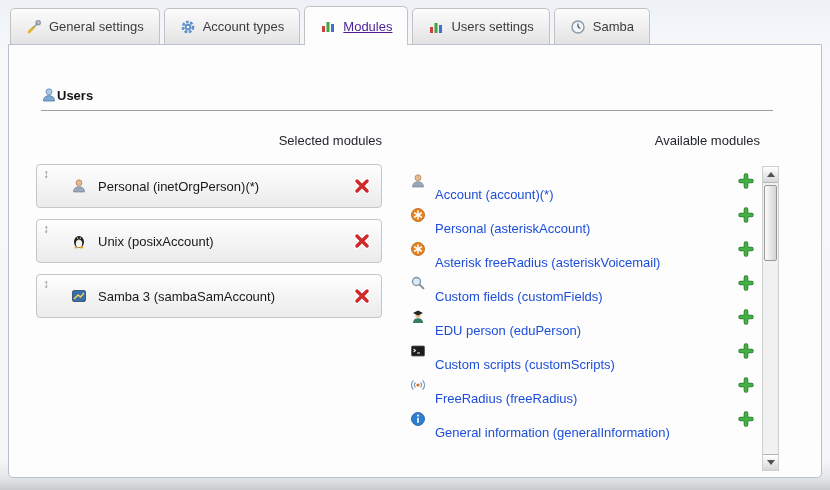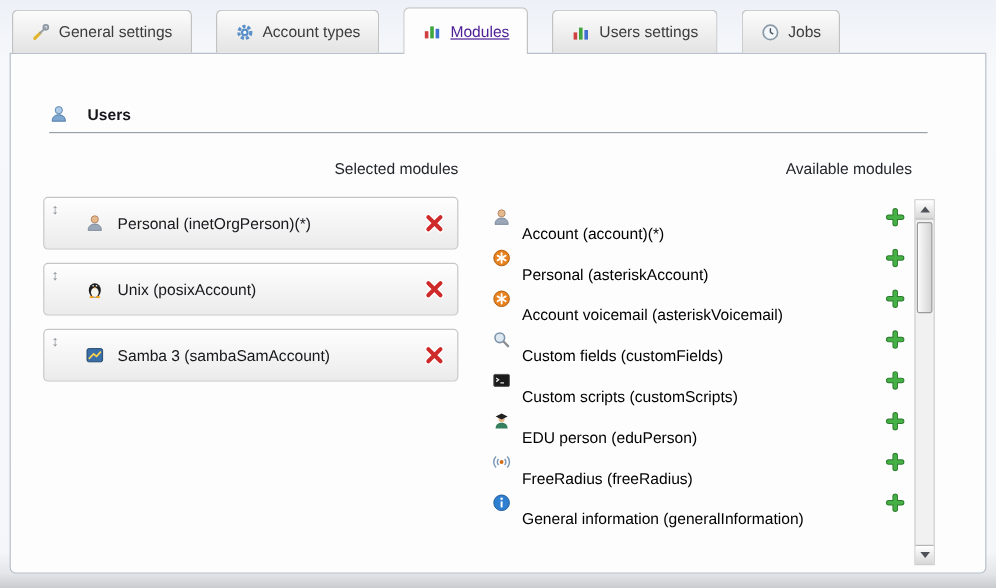--- a/index.html
+++ b/index.html
@@ -10,21 +10,21 @@
     overflow: hidden;
   }
   .page {
     position: relative; width: 830px; height: 490px;
     background: linear-gradient(180deg, #edf1f7 0, #f6f8fb 50px, #f4f6f9 460px, #e3e5e8 478px, #c9cbce 490px);
   }
 
   
   .tabbar {
     position: absolute; left: 10px; top: 8px; height: 36px;
-    display: flex; align-items: flex-start; gap: 20px; z-index: 3;
+    display: flex; align-items: flex-start; gap: 4px; z-index: 3;
   }
   .tab {
     display: flex; align-items: center; gap: 7px;
     height: 36px; padding: 0 15px;
     background: linear-gradient(#fcfcfc, #e3e3e3);
     border: 1px solid #c2c2c2; border-bottom: none;
     border-radius: 5px 5px 0 0;
     font-size: 13px; color: #3c3c3c; cursor: pointer; white-space: nowrap;
   }
   .tab.active {
@@ -36,21 +36,21 @@
   
   .panel {
     position: absolute; left: 8px; top: 44px; width: 814px; height: 434px;
     background: #fdfdfe;
     border: 1px solid #b7c0cb; border-radius: 0 0 5px 5px;
     z-index: 1;
   }
   .section-header {
     margin: 42px 48px 0 32px; padding-bottom: 7px;
     border-bottom: 1px solid #9aa0a8;
-    display: flex; align-items: center; gap: 16px;
+    display: flex; align-items: center; gap: 0;
   }
   .section-header .title { font-size: 13px; font-weight: bold; color: #15151a; }
   .hdr-icon { width: 16px; height: 16px; }
 
   .col-heading { font-size: 13px; color: #23262b; margin-bottom: 16px; text-align: right; }
 
   
   .col-left { position: absolute; left: 27px; top: 88px; width: 346px; }
   .sel-item {
     position: relative; display: flex; align-items: center;
@@ -68,21 +68,21 @@
   .sel-item .label { font-size: 13px; color: #17181c; }
   .del-btn {
     margin-left: auto; width: 18px; height: 18px;
     background: none; border: none; padding: 0; cursor: pointer;
   }
 
   
   .col-right { position: absolute; left: 401px; top: 88px; width: 350px; }
   .avail-item { display: flex; align-items: center; height: 34px; }
   .avail-item .mod-icon { margin-right: 9px; }
-  .avail-item .label { font-size: 13px; color: #000000; margin-top: 27px; }
+  .avail-item .label { font-size: 13px; color: #1d4ed8; margin-top: 27px; }
   .add-btn {
     margin-left: auto; margin-right: 6px; width: 16px; height: 16px;
     background: none; border: none; padding: 0; cursor: pointer;
   }
 
   
   .scrollbar {
     position: absolute; left: 753px; top: 121px; width: 17px; height: 305px;
     background: #f1f1f1; border: 1px solid #cfcfcf;
   }
@@ -143,21 +143,21 @@
       </svg>
       <span>Users settings</span>
     </div>
 
     <div class="tab">
       <svg class="tab-icon" viewBox="0 0 16 16">
         <circle cx="8" cy="8" r="6" fill="#f4f7fa" stroke="#8a9aa8" stroke-width="1.4"></circle>
         <line x1="8" y1="8" x2="8" y2="4.6" stroke="#45515e" stroke-width="1.2"></line>
         <line x1="8" y1="8" x2="10.4" y2="9.4" stroke="#45515e" stroke-width="1.2"></line>
       </svg>
-      <span>Jobs</span>
+      <span>Samba</span>
     </div>
 
   </div>
 
   <div class="panel">
 
     <div class="section-header">
       <svg class="hdr-icon" viewBox="0 0 16 16">
         <circle cx="8" cy="4.8" r="3" fill="#aecbe8" stroke="#5d87b0" stroke-width="0.8"></circle>
         <path d="M2.5 14 c0-4 2.8-5.3 5.5-5.3 s5.5 1.3 5.5 5.3 z" fill="#7fa8d0" stroke="#4a76a3" stroke-width="0.8"></path>
@@ -286,21 +286,21 @@
 
       <div class="avail-item">
         <svg class="mod-icon" viewBox="0 0 16 16">
           <circle cx="8" cy="8" r="6.5" fill="#e8821e" stroke="#b35f10" stroke-width="0.8"></circle>
           <g stroke="#fff" stroke-width="1.5" stroke-linecap="round">
               <line x1="8" y1="4" x2="8" y2="12"></line>
               <line x1="4.6" y1="6" x2="11.4" y2="10"></line>
               <line x1="11.4" y1="6" x2="4.6" y2="10"></line>
             </g>
         </svg>
-        <span class="label">Account voicemail (asteriskVoicemail)</span>
+        <span class="label">Asterisk freeRadius (asteriskVoicemail)</span>
         <button class="add-btn">
           <svg viewBox="0 0 16 16">
             <g stroke="#2c7a2c" stroke-width="4.6" stroke-linecap="round">
                 <line x1="8" y1="2.6" x2="8" y2="13.4"></line>
                 <line x1="2.6" y1="8" x2="13.4" y2="8"></line>
               </g>
             <g stroke="#45b045" stroke-width="3" stroke-linecap="round">
                 <line x1="8" y1="2.6" x2="8" y2="13.4"></line>
                 <line x1="2.6" y1="8" x2="13.4" y2="8"></line>
               </g>
@@ -308,20 +308,41 @@
         </button>
       </div>
 
 
       <div class="avail-item">
         <svg class="mod-icon" viewBox="0 0 16 16">
           <circle cx="6.5" cy="6.5" r="4" fill="#dce9f2" stroke="#7d93a8" stroke-width="1.3"></circle>
           <line x1="9.6" y1="9.6" x2="13.4" y2="13.4" stroke="#8a8f96" stroke-width="2" stroke-linecap="round"></line>
         </svg>
         <span class="label">Custom fields (customFields)</span>
+        <button class="add-btn">
+          <svg viewBox="0 0 16 16">
+            <g stroke="#2c7a2c" stroke-width="4.6" stroke-linecap="round">
+                <line x1="8" y1="2.6" x2="8" y2="13.4"></line>
+                <line x1="2.6" y1="8" x2="13.4" y2="8"></line>
+              </g>
+            <g stroke="#45b045" stroke-width="3" stroke-linecap="round">
+                <line x1="8" y1="2.6" x2="8" y2="13.4"></line>
+                <line x1="2.6" y1="8" x2="13.4" y2="8"></line>
+              </g>
+          </svg>
+        </button>
+      </div>
+
+      <div class="avail-item">
+        <svg class="mod-icon" viewBox="0 0 16 16">
+          <circle cx="8" cy="6.2" r="2.6" fill="#e6b98c"></circle>
+          <polygon points="8,1.5 13,4 8,6.5 3,4" fill="#222"></polygon>
+          <path d="M3 14 c0-3.5 2.5-4.7 5-4.7 s5 1.2 5 4.7 z" fill="#35805e"></path>
+        </svg>
+        <span class="label">EDU person (eduPerson)</span>
         <button class="add-btn">
           <svg viewBox="0 0 16 16">
             <g stroke="#2c7a2c" stroke-width="4.6" stroke-linecap="round">
                 <line x1="8" y1="2.6" x2="8" y2="13.4"></line>
                 <line x1="2.6" y1="8" x2="13.4" y2="8"></line>
               </g>
             <g stroke="#45b045" stroke-width="3" stroke-linecap="round">
                 <line x1="8" y1="2.6" x2="8" y2="13.4"></line>
                 <line x1="2.6" y1="8" x2="13.4" y2="8"></line>
               </g>
@@ -329,41 +350,20 @@
         </button>
       </div>
 
       <div class="avail-item">
         <svg class="mod-icon" viewBox="0 0 16 16">
           <rect x="1.5" y="3" width="13" height="10" rx="1" fill="#1b1b1b" stroke="#555" stroke-width="0.8"></rect>
           <path d="M3.5 6 l2 1.5 -2 1.5" stroke="#e8e8e8" stroke-width="1.1" fill="none"></path>
           <line x1="7" y1="10" x2="10" y2="10" stroke="#e8e8e8" stroke-width="1.1"></line>
         </svg>
         <span class="label">Custom scripts (customScripts)</span>
-        <button class="add-btn">
-          <svg viewBox="0 0 16 16">
-            <g stroke="#2c7a2c" stroke-width="4.6" stroke-linecap="round">
-                <line x1="8" y1="2.6" x2="8" y2="13.4"></line>
-                <line x1="2.6" y1="8" x2="13.4" y2="8"></line>
-              </g>
-            <g stroke="#45b045" stroke-width="3" stroke-linecap="round">
-                <line x1="8" y1="2.6" x2="8" y2="13.4"></line>
-                <line x1="2.6" y1="8" x2="13.4" y2="8"></line>
-              </g>
-          </svg>
-        </button>
-      </div>
-
-      <div class="avail-item">
-        <svg class="mod-icon" viewBox="0 0 16 16">
-          <circle cx="8" cy="6.2" r="2.6" fill="#e6b98c"></circle>
-          <polygon points="8,1.5 13,4 8,6.5 3,4" fill="#222"></polygon>
-          <path d="M3 14 c0-3.5 2.5-4.7 5-4.7 s5 1.2 5 4.7 z" fill="#35805e"></path>
-        </svg>
-        <span class="label">EDU person (eduPerson)</span>
         <button class="add-btn">
           <svg viewBox="0 0 16 16">
             <g stroke="#2c7a2c" stroke-width="4.6" stroke-linecap="round">
                 <line x1="8" y1="2.6" x2="8" y2="13.4"></line>
                 <line x1="2.6" y1="8" x2="13.4" y2="8"></line>
               </g>
             <g stroke="#45b045" stroke-width="3" stroke-linecap="round">
                 <line x1="8" y1="2.6" x2="8" y2="13.4"></line>
                 <line x1="2.6" y1="8" x2="13.4" y2="8"></line>
               </g>

